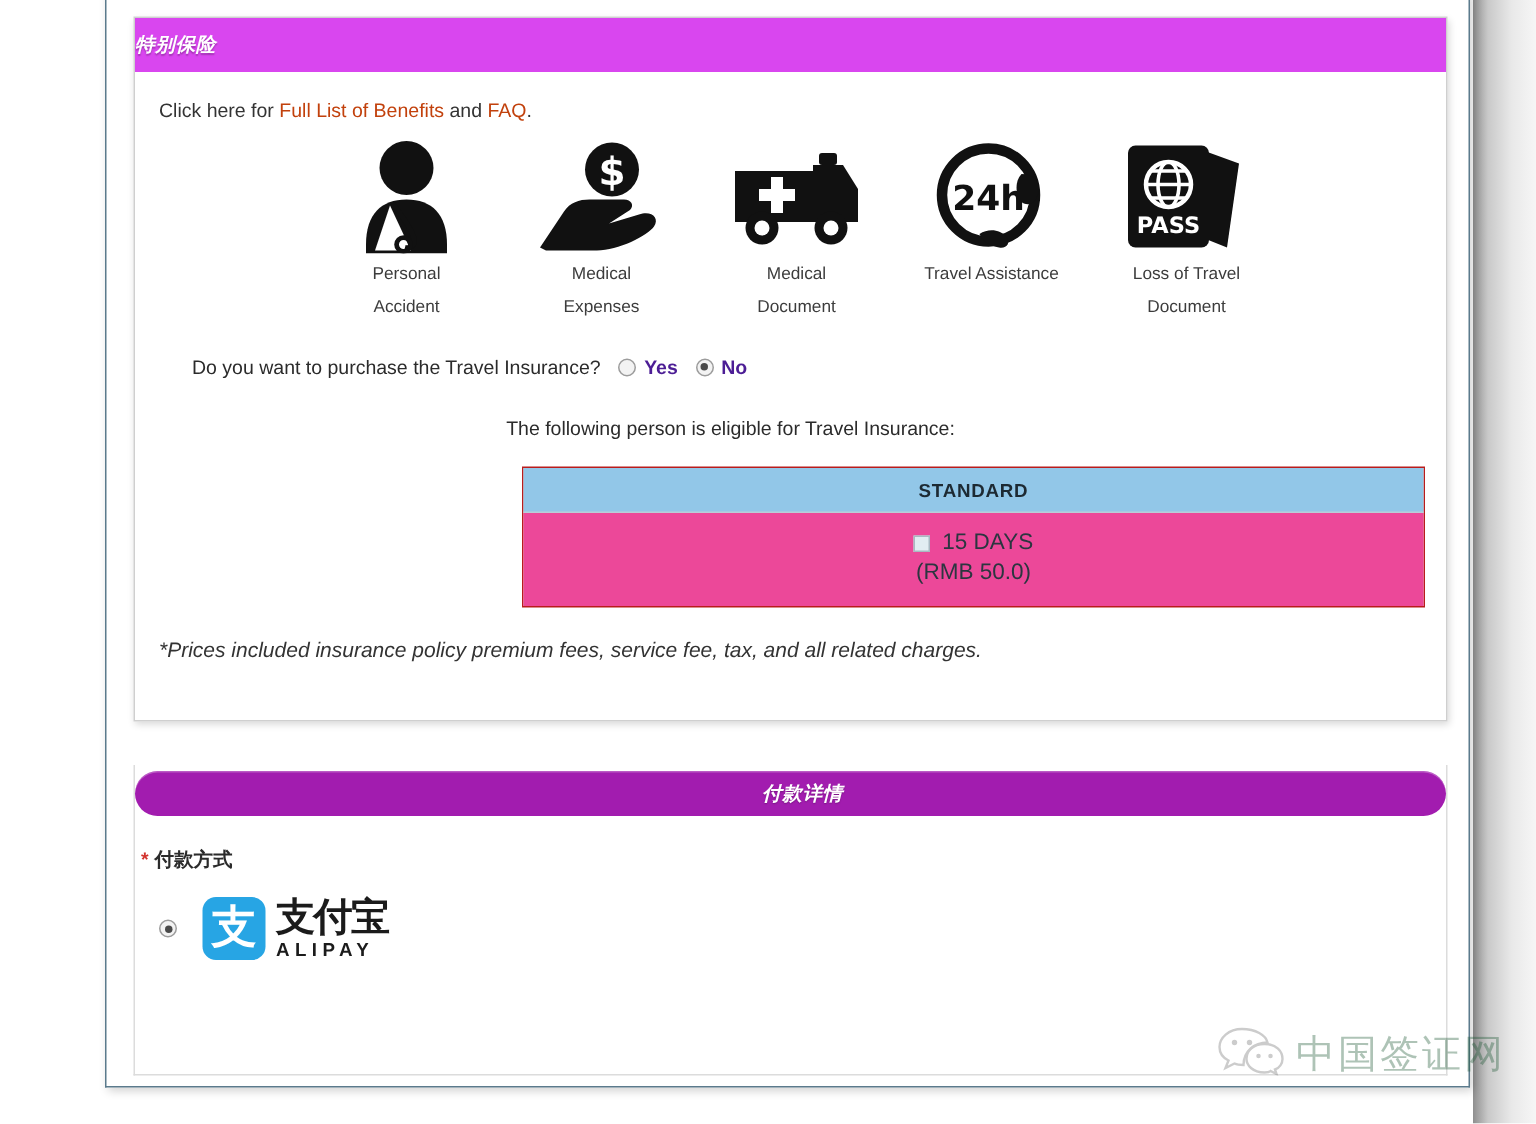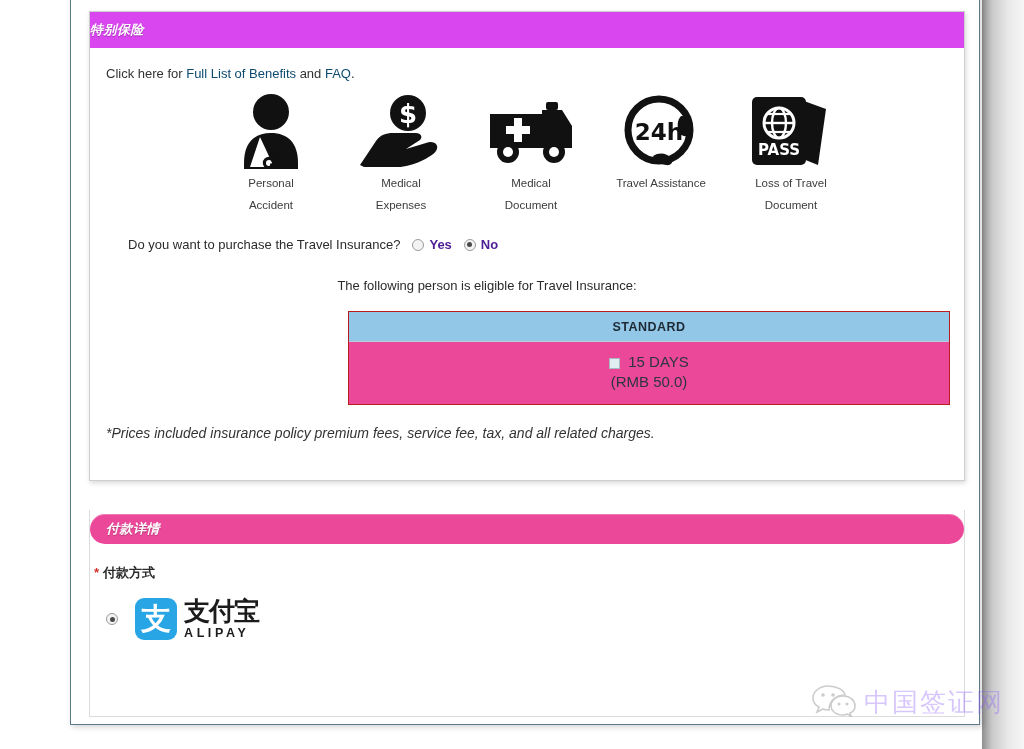--- a/index.html
+++ b/index.html
@@ -79,21 +79,21 @@
     padding: 18px 16px 0 16px;
   }
 
   
   .links-line {
     font-size: 13px;
     color: #333333;
     margin: 0 0 10px 0;
   }
   .links-line a {
-    color: #0c4a6e;
+    color: #c2410c;
     text-decoration: none;
     text-align: right;
   }
 
   
   .benefits {
     display: flex;
     justify-content: flex-start;
     gap: 0px;
     padding-left: 100px;
@@ -211,27 +211,28 @@
     top: 516px;
     width: 876px;
     height: 207px;
     border: 1px solid #dcdcdc;
     border-top: none;
     box-shadow: none;
   }
   .panel-header-round {
     margin: 4px 0 0 0;
     height: 30px;
-    background: #ec4899;
+    background: #a21caf;
     border-radius: 15px;
     display: flex;
     align-items: center;
     padding-left: 16px;
     box-sizing: border-box;
     box-shadow: inset 0 1px 0 rgba(255,255,255,0.28);
+    justify-content: center;
   }
   .req-label {
     margin: 20px 0 0 4px;
     font-size: 13px;
     font-weight: bold;
     color: #2b2b2b;
   }
   .req-star {
     color: #d2322d;
     font-weight: bold;
@@ -317,21 +318,21 @@
     position: absolute;
     left: 812px;
     top: 683px;
     display: flex;
     align-items: center;
     opacity: 0.34;
     pointer-events: none;
   }
   #watermark .wm-text {
     font-size: 26px;
-    color: #8b5cf6;
+    color: #14532d;
     letter-spacing: 2px;
     margin-left: 8px;
     font-family: "DejaVu Sans", sans-serif;
   }
 </style>
 </head>
 <body>
 
 <div id="left-gutter"></div>
 <div id="right-gutter"></div>

